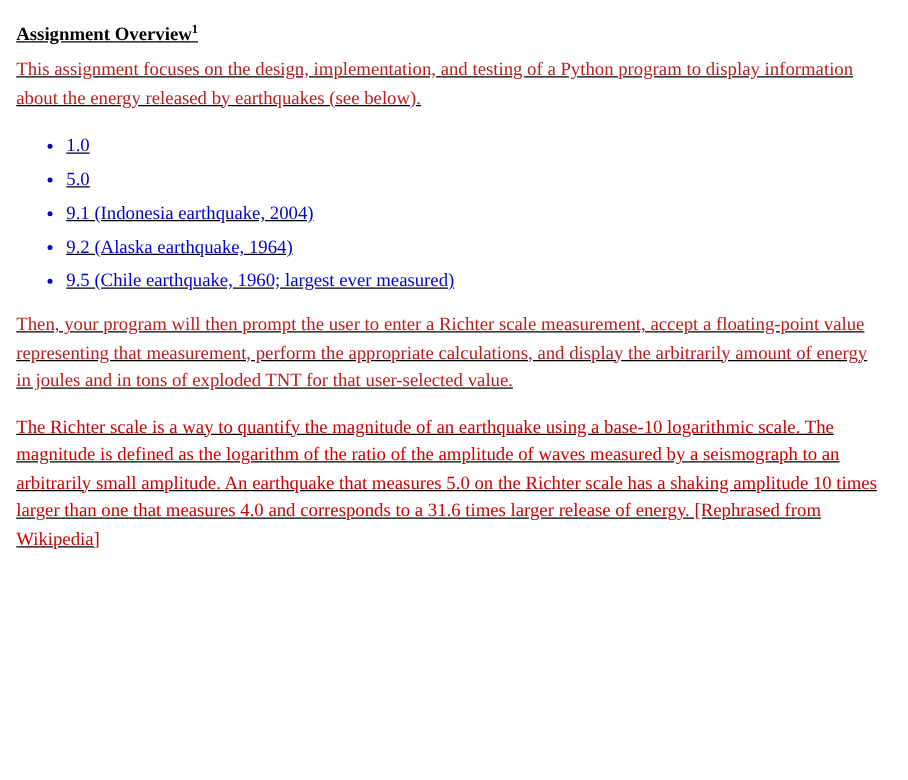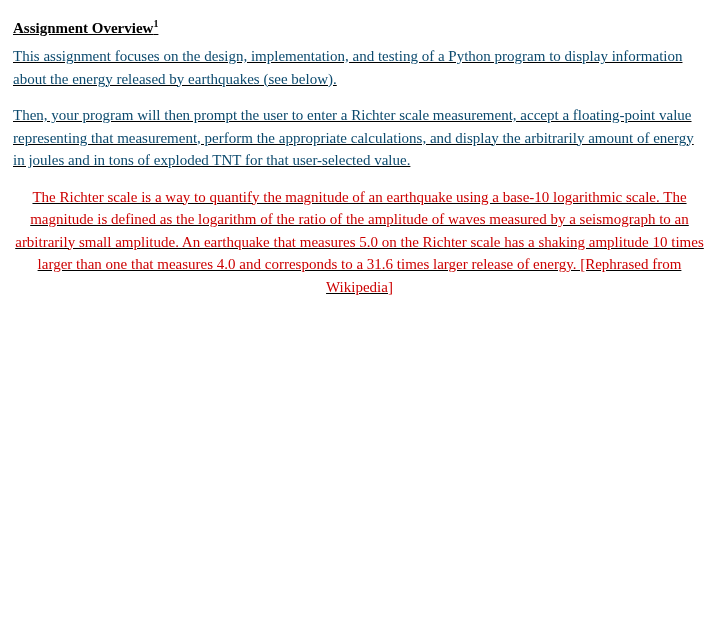--- a/index.html
+++ b/index.html
@@ -31,48 +31,54 @@
 
     .heading sup {
       font-size: 10px;
       vertical-align: super;
     }
 
     .paragraph {
       font-size: 15px;
       line-height: 1.5;
       margin-bottom: 10px;
-      color: #0c4a6e;
+      color: #b91c1c;
     }
 
     ul.bullet-list {
       margin-left: 40px;
       margin-bottom: 10px;
     }
 
     ul.bullet-list li {
       font-size: 15px;
       line-height: 1.8;
       color: #0000cc;
     }
 
     .red-text {
       color: #cc0000;
-      text-align: center;
     }
   </style>
 </head>
 <body>
 
 <div class="section">
   <div class="heading">
     <span>Assignment Overview</span><sup>1</sup>
   </div>
   <p class="paragraph">This assignment focuses on the design, implementation, and testing of a Python program to display information about the energy released by earthquakes (see below).</p>
 </div>
 
 <div class="section">
+  <ul class="bullet-list">
+    <li>1.0</li>
+    <li>5.0</li>
+    <li>9.1 (Indonesia earthquake, 2004)</li>
+    <li>9.2 (Alaska earthquake, 1964)</li>
+    <li>9.5 (Chile earthquake, 1960; largest ever measured)</li>
+  </ul>
   <p class="paragraph">Then, your program will then prompt the user to enter a Richter scale measurement, accept a floating-point value representing that measurement, perform the appropriate calculations, and display the arbitrarily amount of energy in joules and in tons of exploded TNT for that user-selected value.</p>
 </div>
 
 <div class="section">
   <p class="paragraph red-text">The Richter scale is a way to quantify the magnitude of an earthquake using a base-10 logarithmic scale. The magnitude is defined as the logarithm of the ratio of the amplitude of waves measured by a seismograph to an arbitrarily small amplitude. An earthquake that measures 5.0 on the Richter scale has a shaking amplitude 10 times larger than one that measures 4.0 and corresponds to a 31.6 times larger release of energy. [Rephrased from Wikipedia]</p>
 </div>
 
 </body></html>

